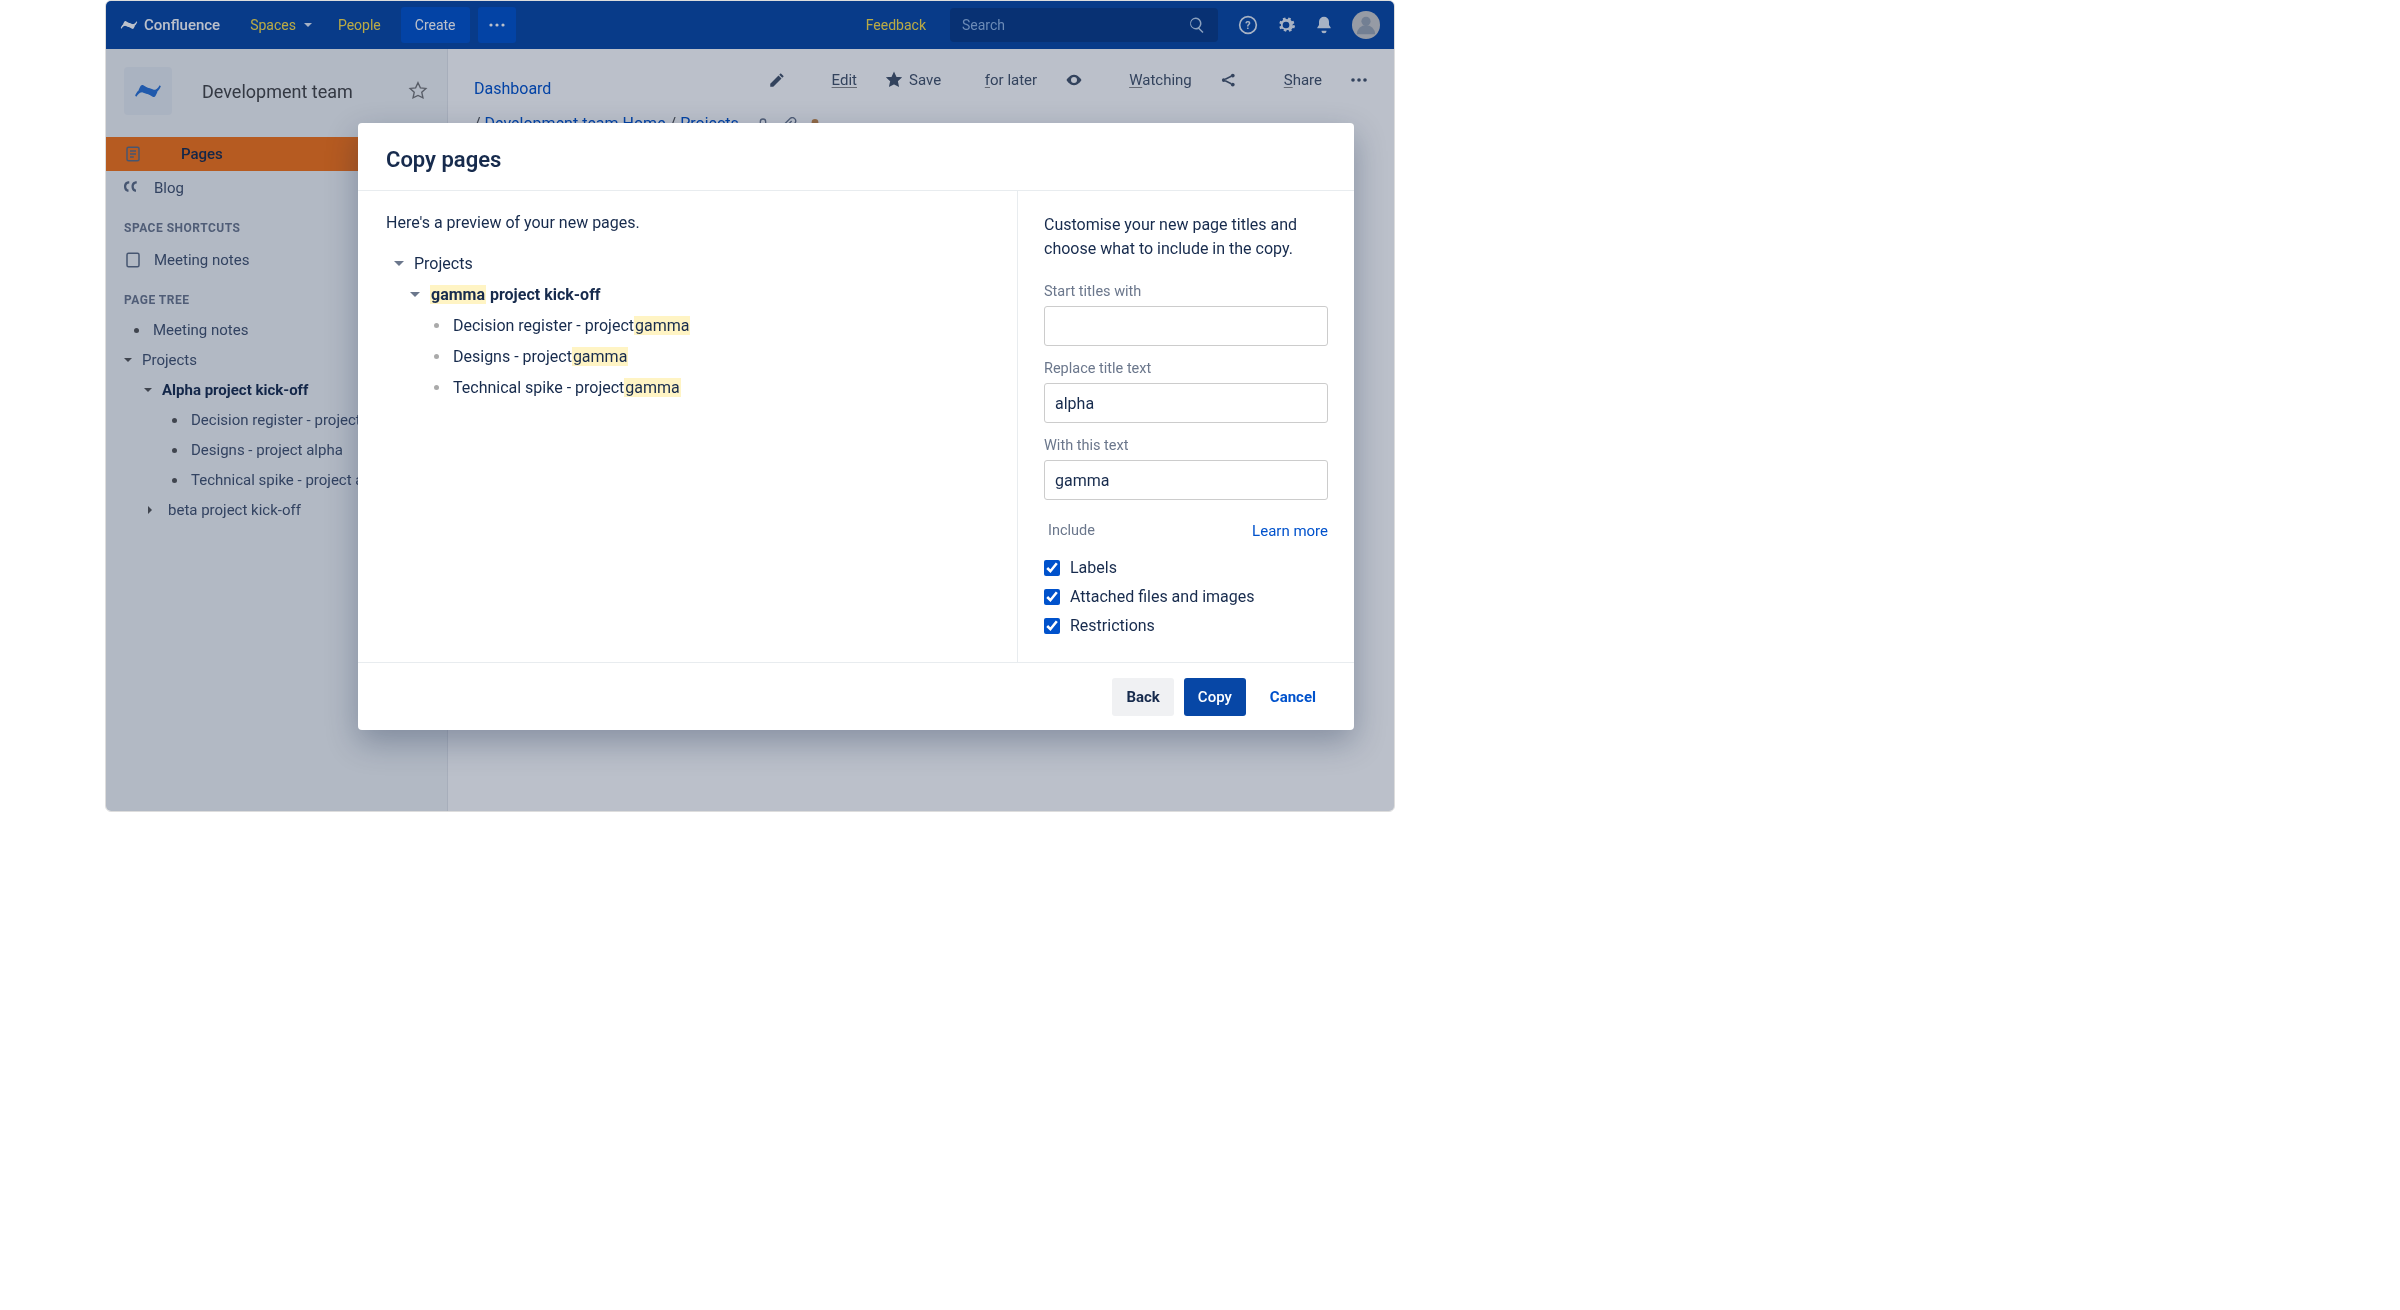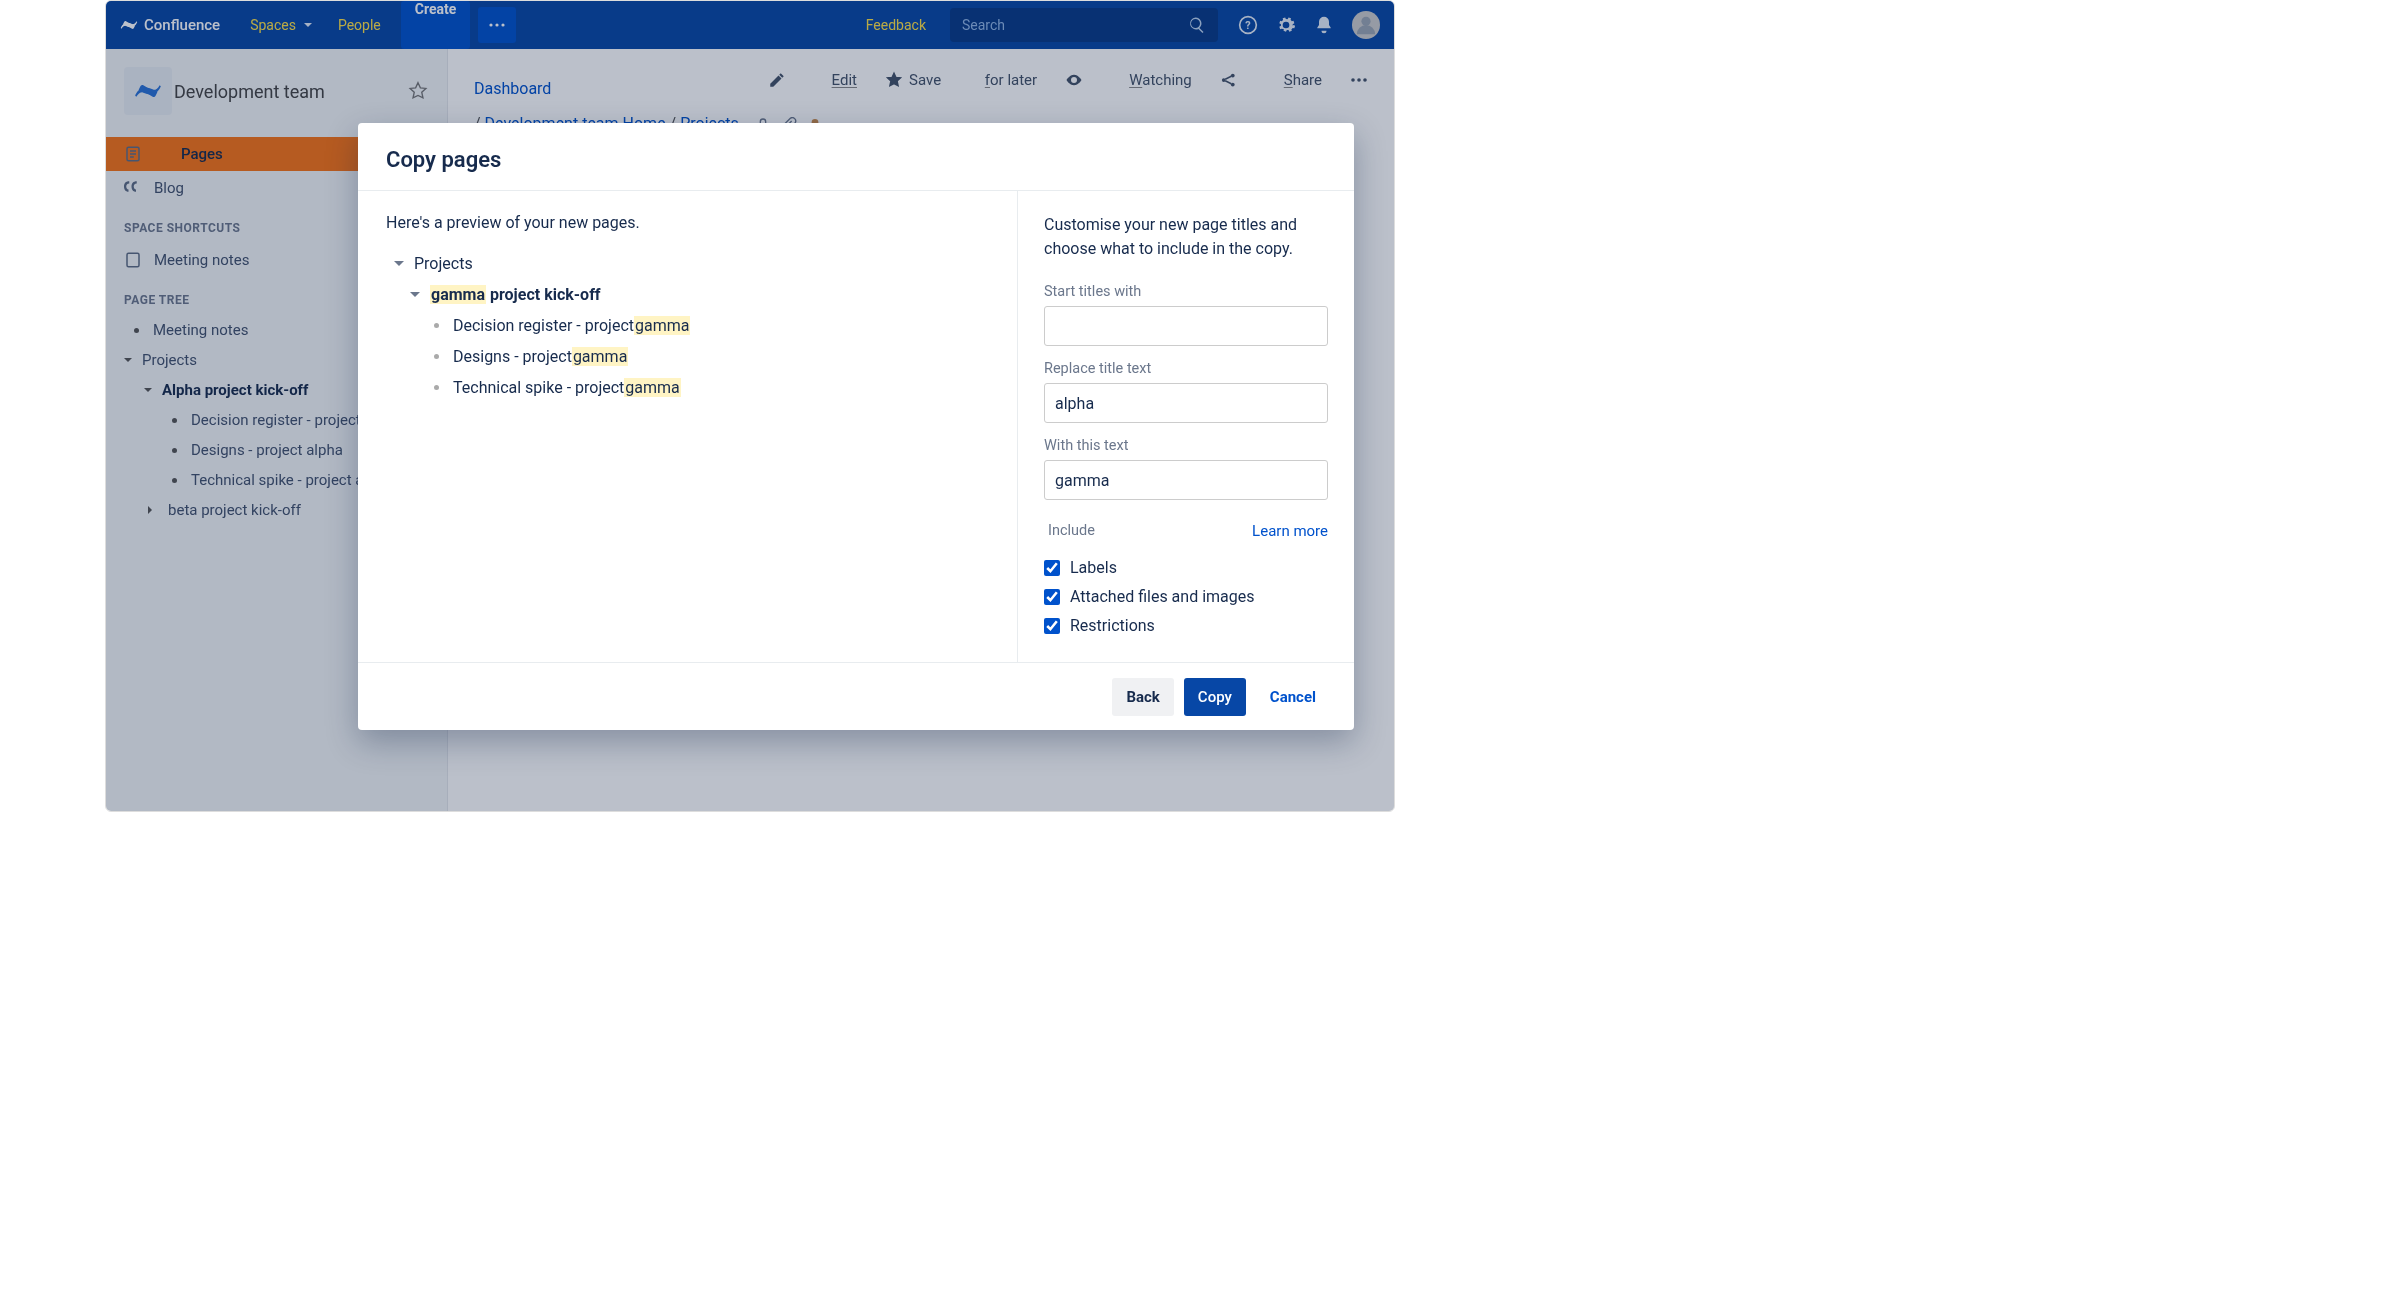--- a/index.html
+++ b/index.html
@@ -4,32 +4,32 @@
 <style>
 * { margin: 0; padding: 0; box-sizing: border-box; font-family: -apple-system, BlinkMacSystemFont, "Segoe UI", Roboto, sans-serif; }
 body { background: #fff; width: 1500px; height: 812px; overflow: hidden; position: relative; }
 .app-frame { position: absolute; left: 105px; top: 0; width: 1290px; height: 812px; border: 1px solid #ddd; border-radius: 6px; overflow: hidden; background: #fff; }
 .overlay { position: absolute; inset: 0; background: rgba(9,30,66,0.28); pointer-events: none; z-index: 5; }
 .header { height: 48px; background: #0747A6; display: flex; align-items: center; padding: 0 14px; color: #fff; gap: 6px; font-size: 14px; }
 .logo { display: flex; align-items: center; gap: 6px; font-weight: 500; margin-right: 14px; font-size: 15px; }
 .logo svg { width: 18px; height: 18px; fill: #fff; }
 .nav-item { padding: 0 10px; height: 32px; display: flex; align-items: center; color: #fde047; cursor: pointer; border-radius: 3px; gap:4px; }
 .nav-dropdown::after { content: ''; border: 4px solid transparent; border-top-color: #e4ecf7; margin-left: 4px; margin-top: 4px; }
-.create-btn { background: #0052CC; color: #fff; padding: 0 14px; height: 48px; display: flex; align-items: flex-start; font-weight: 700; border-radius: 3px; cursor:pointer; margin-left:4px; }
+.create-btn { background: #0052CC; color: #fff; padding: 0 14px; height: 36px; display: flex; align-items: center; font-weight: 400; border-radius: 3px; cursor:pointer; margin-left:4px; }
 .dots-btn { width: 38px; height: 36px; display: flex; align-items: center; justify-content: center; background: #0052CC; border-radius: 3px; cursor:pointer; margin-left:2px;}
 .spacer { flex: 1; }
 .search-box { background: #073a87; height: 34px; width: 268px; display: flex; align-items: center; padding: 0 12px; border-radius: 4px; color: #91b5e5; font-size: 14px; margin: 0 8px;}
 .search-box svg { margin-left: auto; width: 18px; height: 18px; fill: #bcd3ef; }
 .header-icon { width: 32px; height: 32px; display:flex; align-items:center; justify-content:center; cursor:pointer; border-radius:50%; }
 .header-icon svg { width: 20px; height: 20px; fill: #e4ecf7; }
 .avatar { width: 28px; height: 28px; border-radius: 50%; background: #ccc; display:flex; align-items:center; justify-content:center; margin-left:6px; }
 .avatar svg { width: 22px; height: 22px; fill: #9aa5b3; }
 .body { display: flex; height: calc(100% - 48px); }
 .sidebar { width: 342px; background: #f3f5f7; border-right: 1px solid #e3e6ea; padding-top: 18px; }
-.space-header { display: flex; align-items: center; padding: 0 18px 22px; gap: 2px; }
+.space-header { display: flex; align-items: center; padding: 0 18px 22px; gap: 30px; }
 .space-icon { width: 48px; height: 48px; background: #e8edf3; border-radius: 4px; display:flex; align-items:center; justify-content:center; }
 .space-icon svg { width:28px; height:28px; fill:#2a72d6; }
 .space-name { font-size: 18px; color: #444; flex:1; }
 .star-icon { width:22px; height:22px; fill:none; stroke:#777; stroke-width:1.5; }
 .side-item { display: flex; align-items: center; padding: 8px 18px; gap: 12px; color: #42526E; font-size: 15px; cursor:pointer; }
 .side-item.active { background: #f97316; font-weight:500; color:#172b4d;gap:39px; }
 .side-item svg { width:18px; height:18px; fill:#5e6c84; }
 .side-heading { padding: 16px 18px 8px; font-size: 12px; font-weight: 700; color: #6B778C; letter-spacing: 0.5px; }
 .tree-item { display: flex; align-items: center; padding: 6px 0 6px 18px; color: #42526E; font-size: 15px; cursor:pointer; gap:6px; }
 .tree-item .bullet { width:5px; height:5px; border-radius:50%; background:#555; margin:0 8px 0 4px; }

